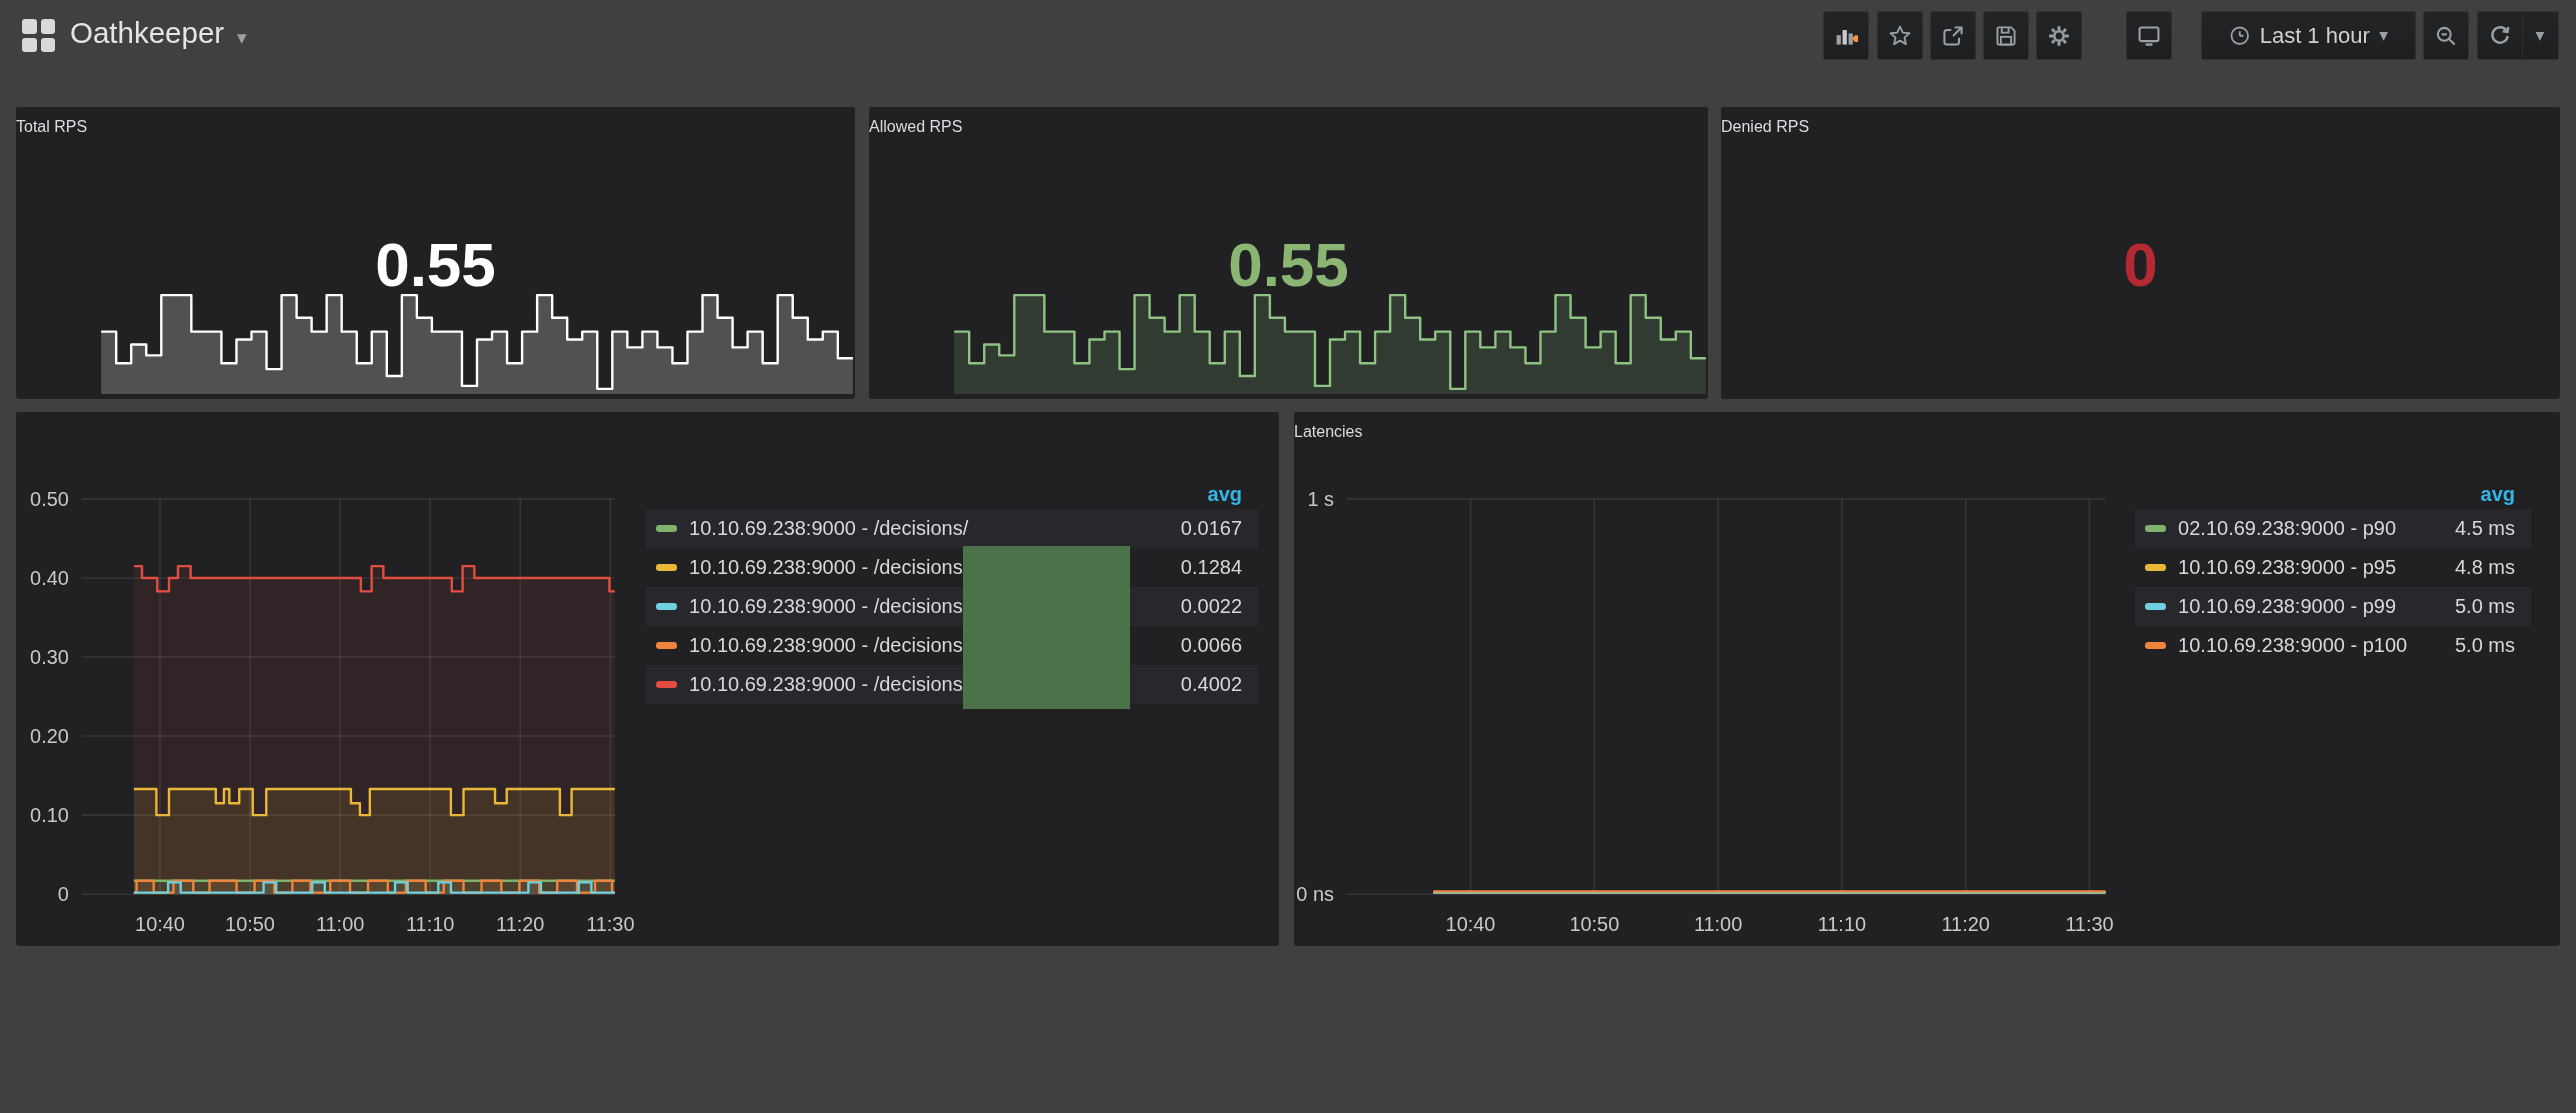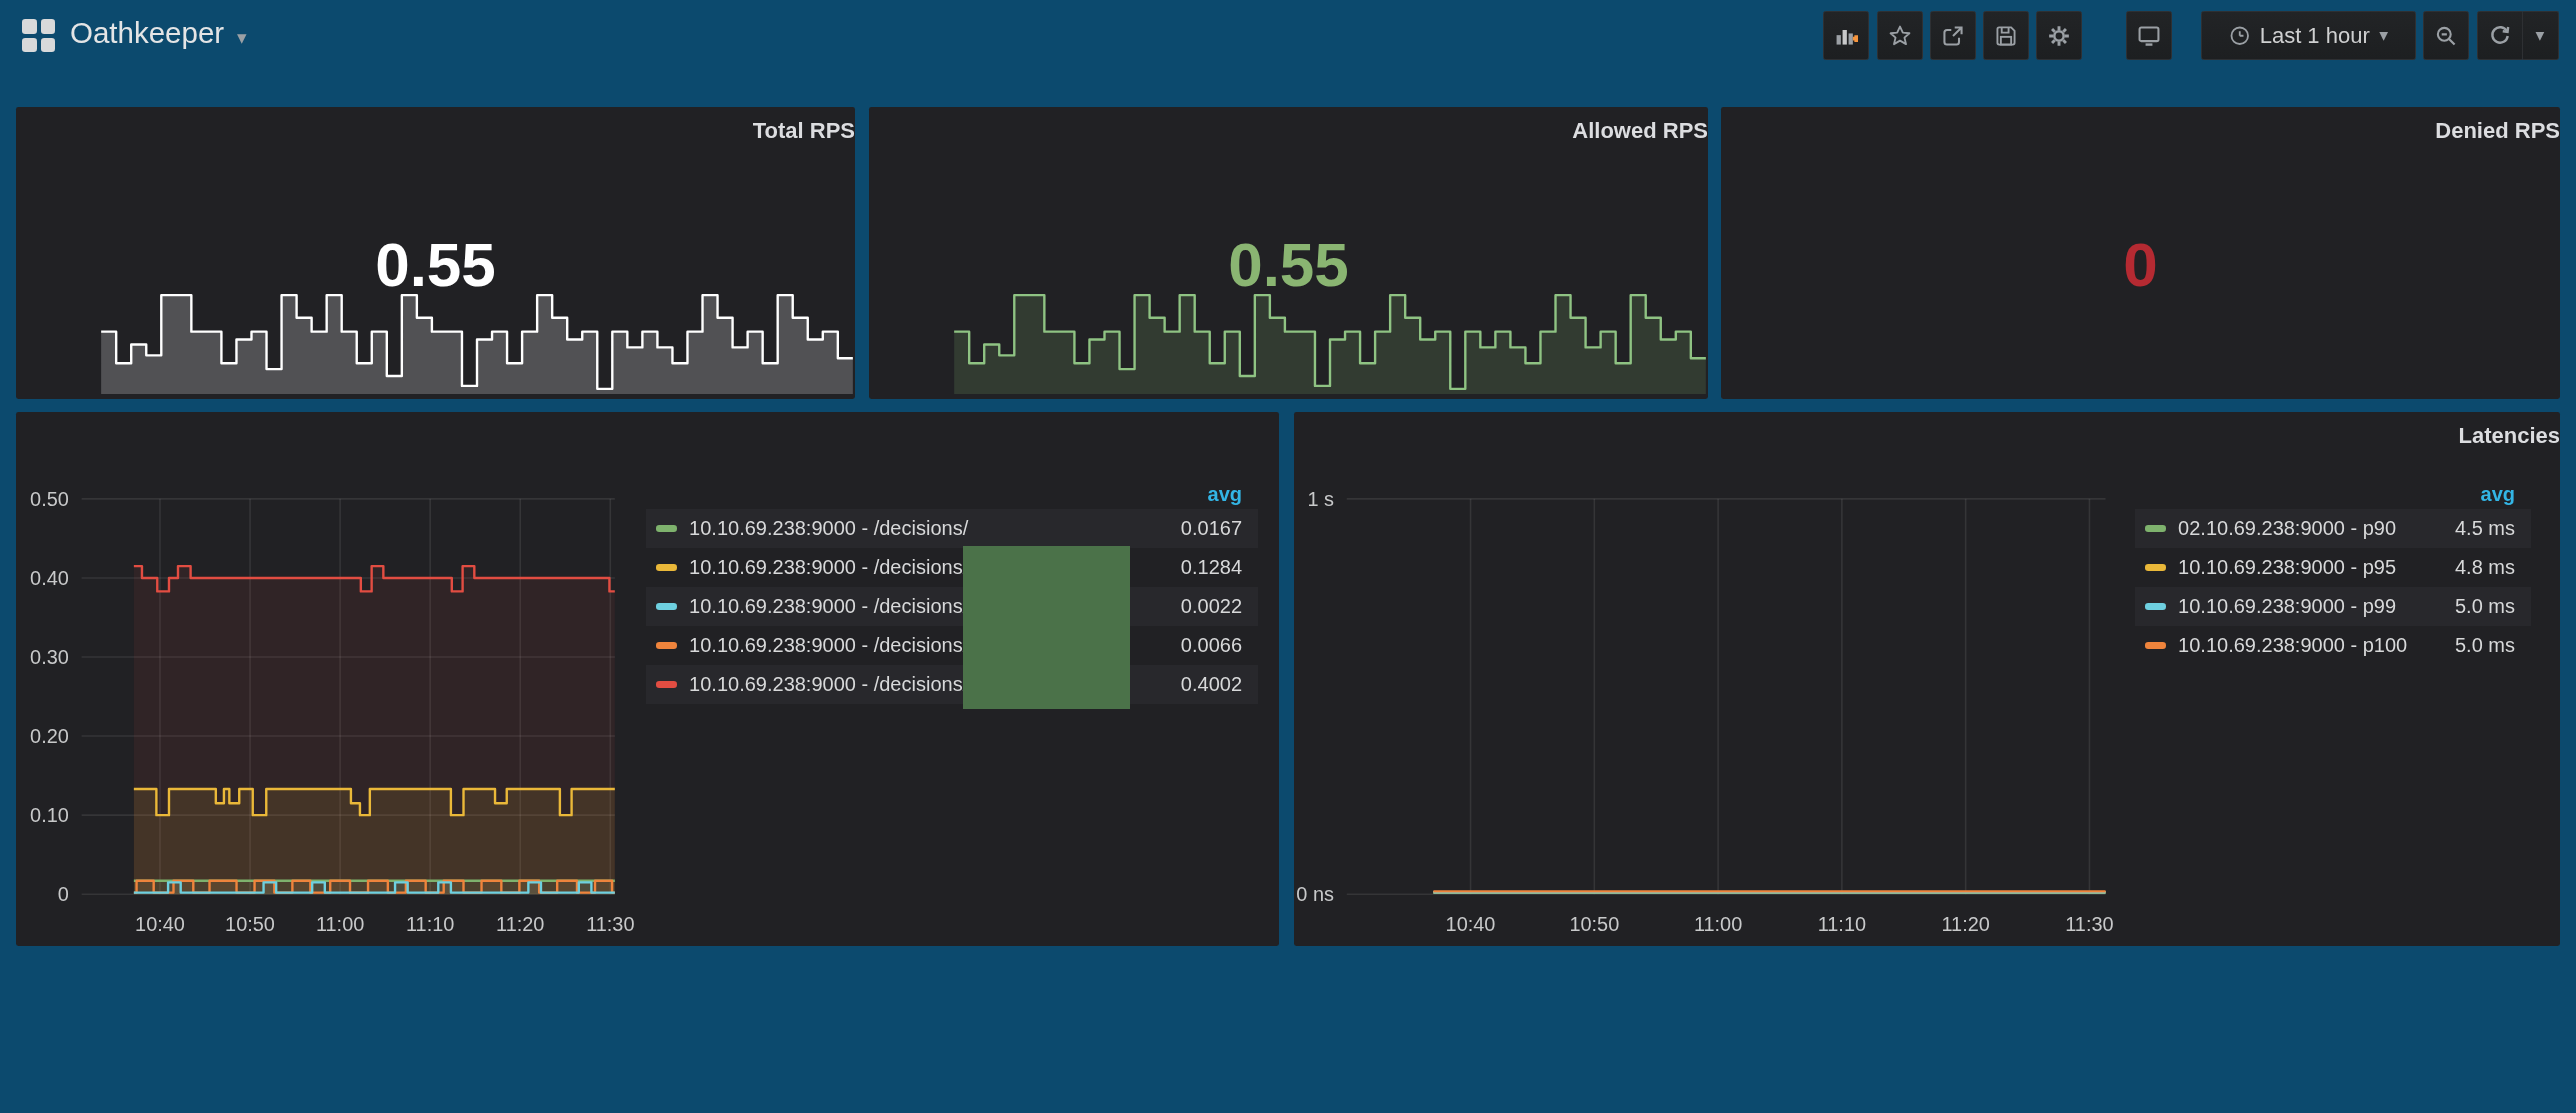--- a/index.html
+++ b/index.html
@@ -1,18 +1,18 @@
 <!DOCTYPE html>
 <html style="font-size:12.8px"><head>
 <meta charset="utf-8">
 <style>
   * { margin:0; padding:0; box-sizing:border-box; }
   html,body { width:2576px; height:1113px; background:#161719; overflow:hidden;
               font-family:"Liberation Sans", sans-serif; }
-  .dashboard { position:relative; width:2576px; height:1113px; background:#0c4a6e; }
+  .dashboard { position:relative; width:2576px; height:1113px; background:#404040; }
 
   
   .navbar { position:absolute; top:0; left:0; right:0; height:73px; }
   .grid-icon { position:absolute; left:22px; top:19px; width:33px; height:33px;
                display:grid; grid-template-columns:1fr 1fr; grid-template-rows:1fr 1fr; gap:4px; cursor:pointer; }
   .grid-icon div { background:#d8d9da; border-radius:3.2px; }
   .nav-title { position:absolute; left:70px; top:16px; display:flex; align-items:center; gap:12.8px;
                font-size:29.5px; color:#e4e5e6; cursor:pointer; }
   .nav-caret { font-size:19px; color:#9ba0a5; padding-top:8px; }
 
@@ -28,22 +28,22 @@
   .split-right { min-width:36px; border-left:none; border-radius:0 2.4px 2.4px 0; margin-left:0; }
 
   
   .panel { position:absolute; background:#212124; border-radius:2.4px; }
   #panel-total   { left:16px;   top:107px; width:839px; height:292px; }
   #panel-allowed { left:869px; top:107px; width:839px; height:292px; }
   #panel-denied  { left:1721px; top:107px; width:839px; height:292px; }
   #panel-rps     { left:16px;   top:412px; width:1263px; height:534px; }
   #panel-lat     { left:1294px; top:412px; width:1266px; height:534px; }
 
-  .panel-title { position:absolute; top:11px; left:0; right:0; text-align:right;
-                 font-size:22px; font-weight:700; color:#dcdde0; cursor:pointer; z-index:2; }
+  .panel-title { position:absolute; top:11px; left:0; right:0; text-align:left;
+                 font-size:16px; font-weight:400; color:#dcdde0; cursor:pointer; z-index:2; }
 
   .stat-value { position:absolute; top:110px; left:0; right:0; text-align:center;
                 font-size:62px; font-weight:700; line-height:96px; z-index:2; }
 
   .spark { position:absolute; left:84px; bottom:4.8px; z-index:1; }
 
   .graph-svg { position:absolute; left:0; top:0; }
 
   
   .legend { position:absolute; top:67px; z-index:1; font-size:20px; }

